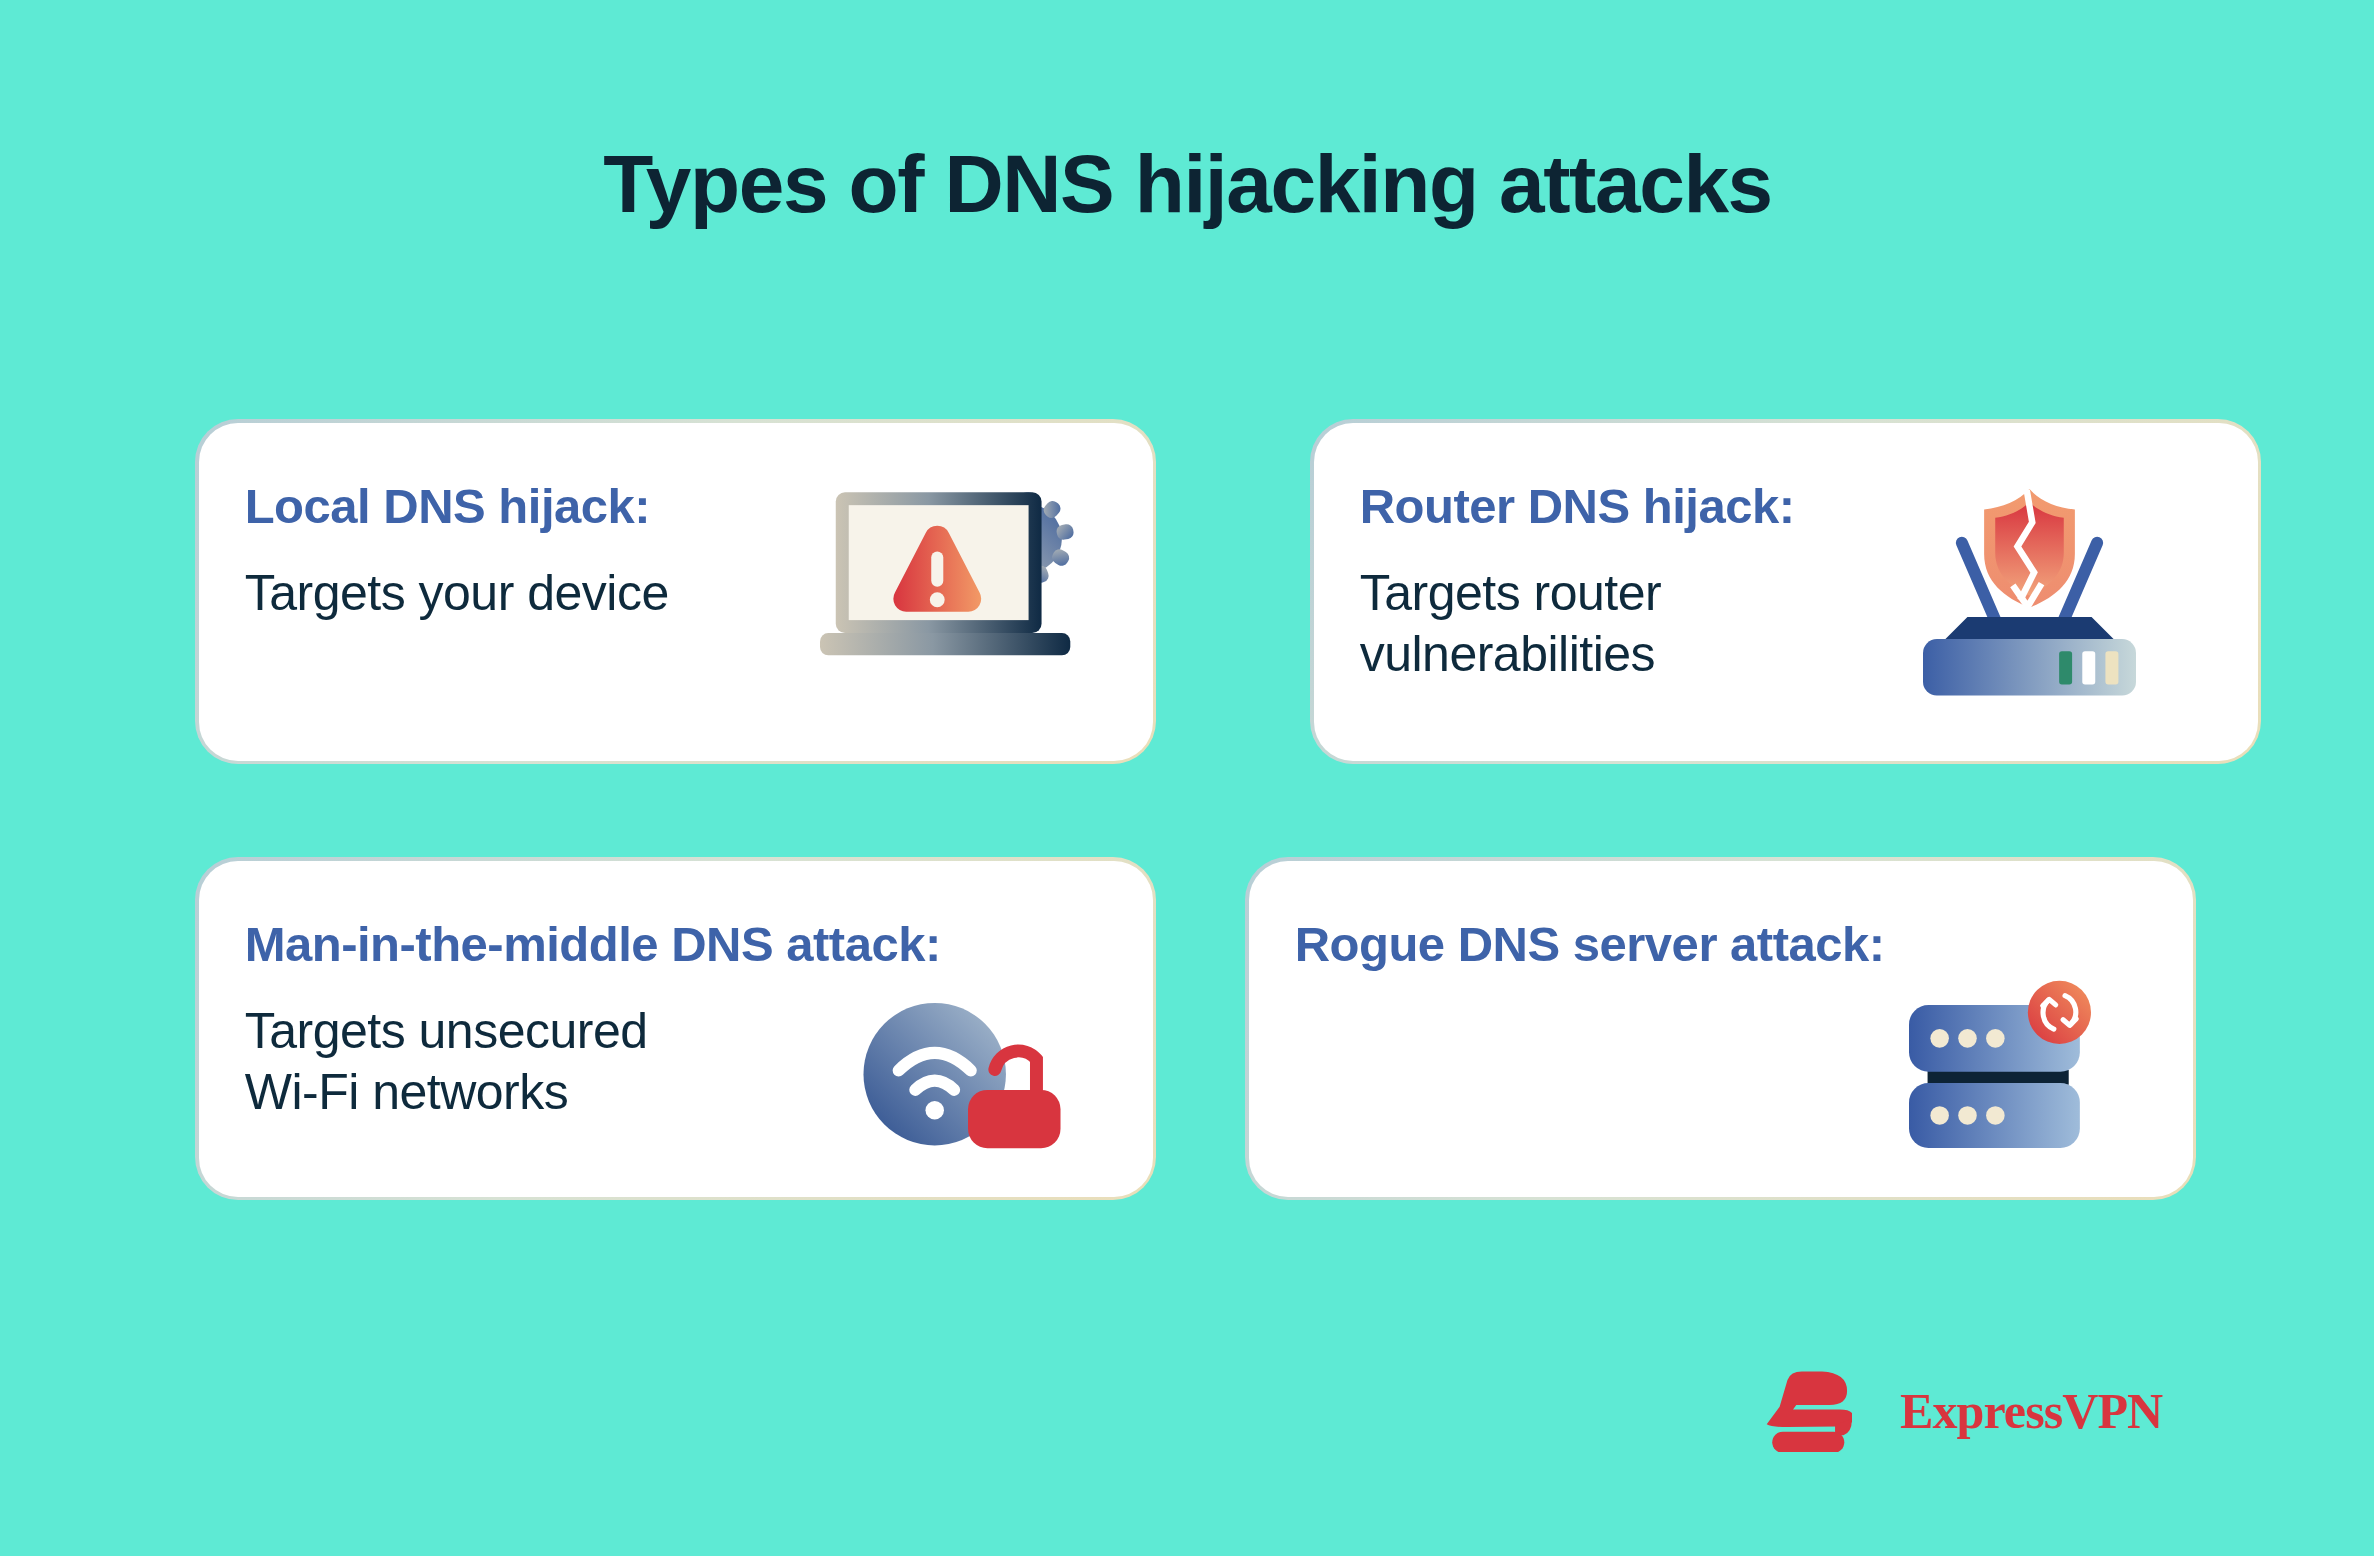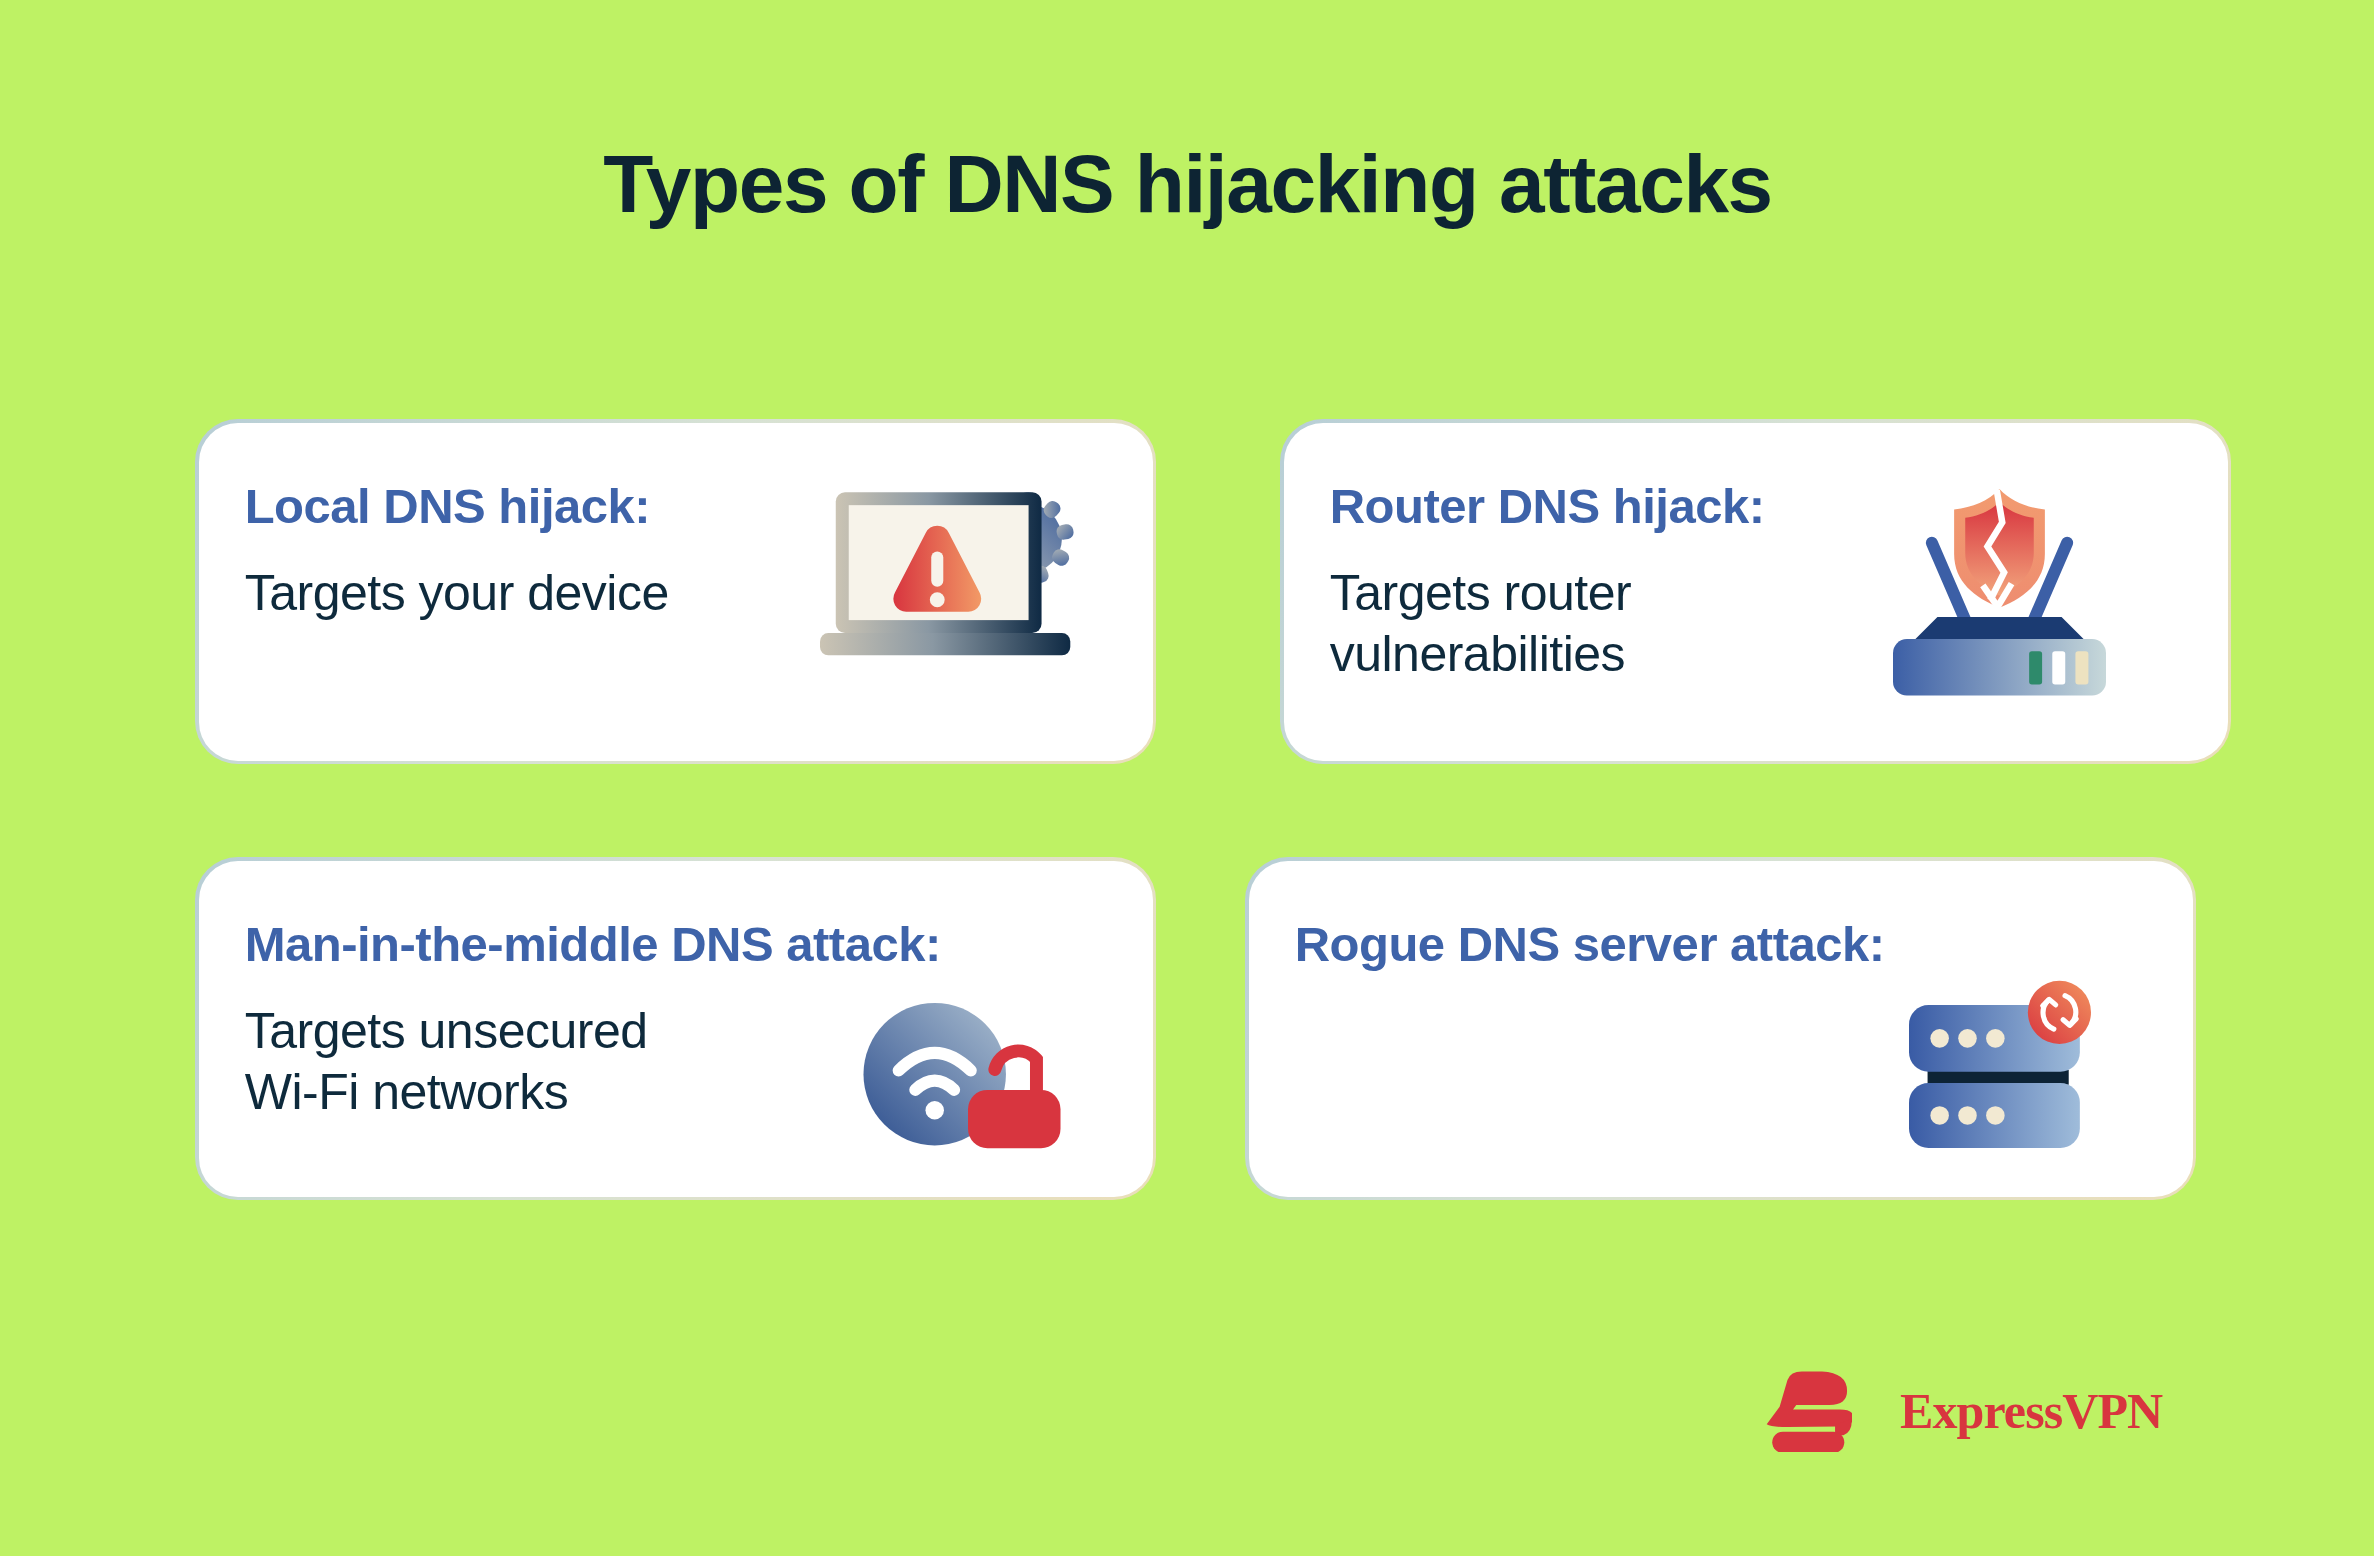--- a/index.html
+++ b/index.html
@@ -1,34 +1,34 @@
 <!DOCTYPE html>
 <html style="font-size:15px"><head>
 <meta charset="utf-8">
 <style>
   html,body{margin:0;padding:0;background:#ffffff;}
   .stage{
-    position:relative;width:2375px;height:1556px;background:#bef264;overflow:hidden;
+    position:relative;width:2375px;height:1556px;background:#5eead4;overflow:hidden;
     font-family:"Liberation Sans","DejaVu Sans",sans-serif;
   }
   .page-title{
     position:absolute;left:0;top:137px;width:2375px;text-align:center;
     font-size:82px;font-weight:bold;letter-spacing:-1.4px;color:#0D2433;line-height:1.15;
   }
   
   .card{
     position:absolute;border-radius:43px;padding:3.7px;
     background:linear-gradient(125deg,#B7CED6 0%,#D7E2D4 45%,#EADEB9 100%);
   }
   .card-inner{
     position:relative;width:100%;height:100%;box-sizing:border-box;
     background:#ffffff;border-radius:39px;padding:54px 18.6px 0 46px;
   }
   .card1{left:195px;top:419px;width:954px;height:338px;}
-  .card2{left:1280px;top:419px;width:944px;height:338px;}
+  .card2{left:1310px;top:419px;width:944px;height:338px;}
   .card3{left:195px;top:857px;width:954px;height:336px;}
   .card4{left:1245px;top:857px;width:944px;height:336px;}
   .card-heading{
     font-size:49px;font-weight:bold;color:#3E63A9;line-height:1.2;letter-spacing:-0.5px;
   }
   .card-body{
     margin-top:28px;font-size:50px;font-weight:500;color:#0E2A3C;
     line-height:1.22;letter-spacing:-0.5px;white-space:pre-line;max-width:594px;
   }
   .card1 .card-body,.card2 .card-body,.card3 .card-body,.card4 .card-body{}

